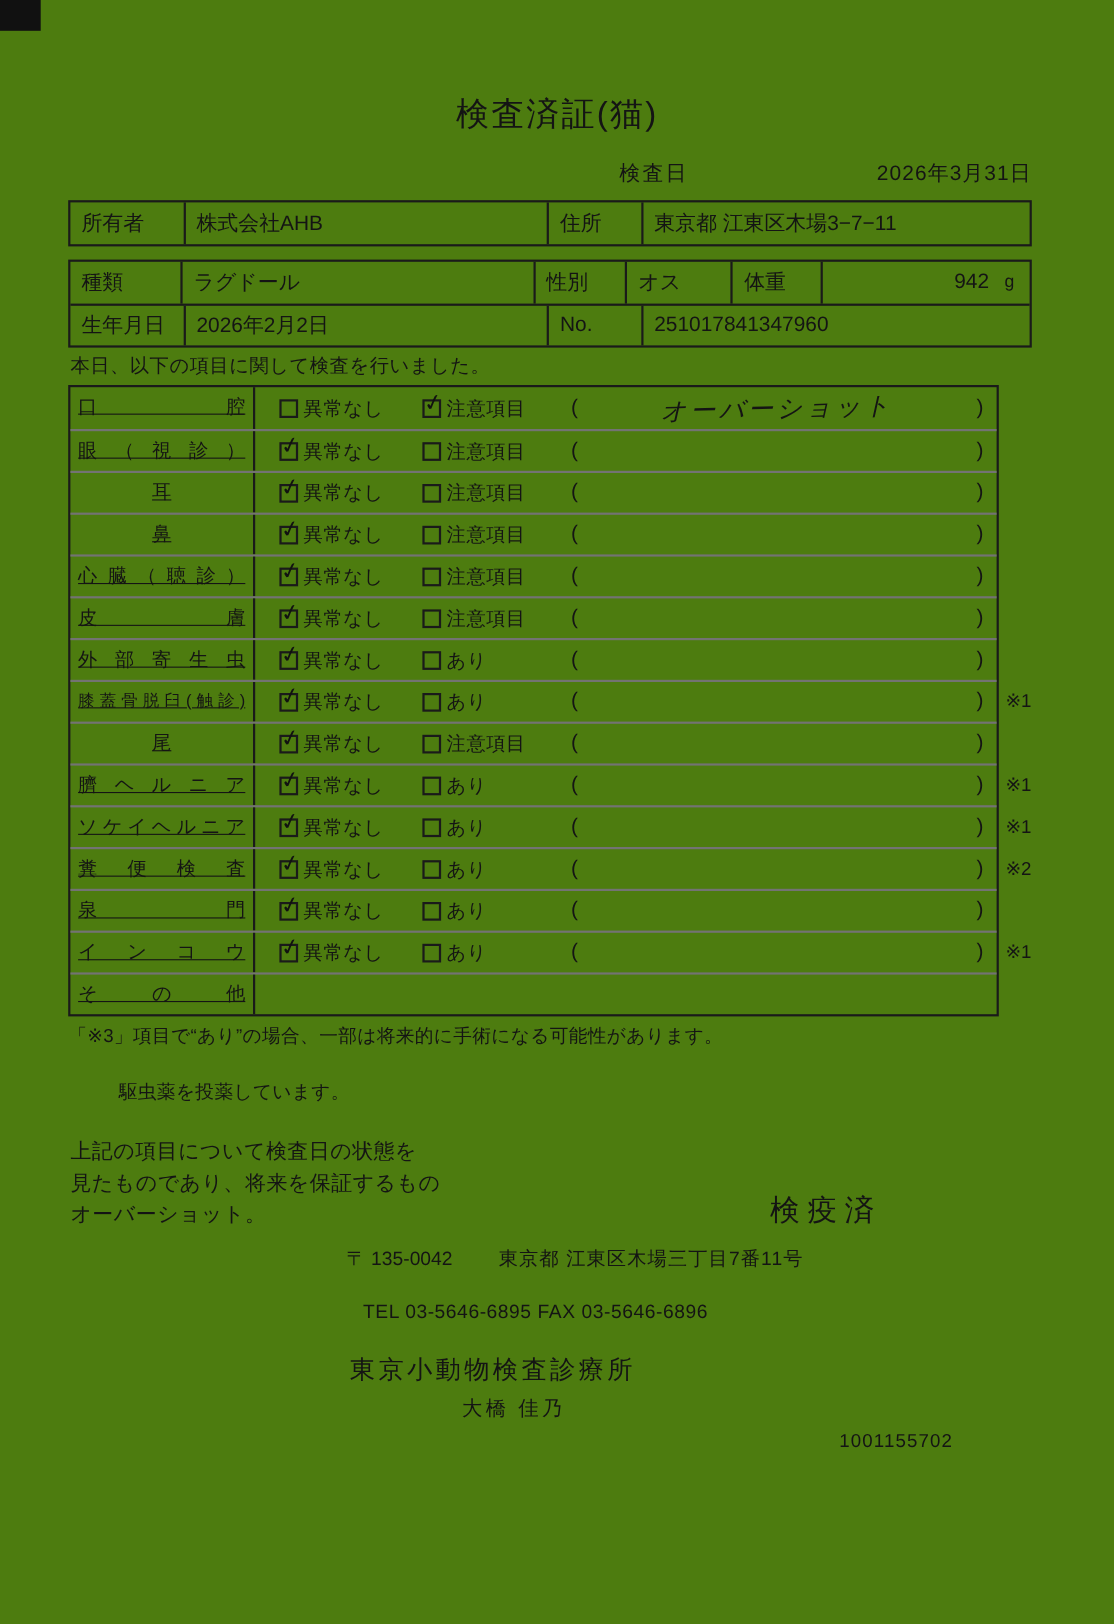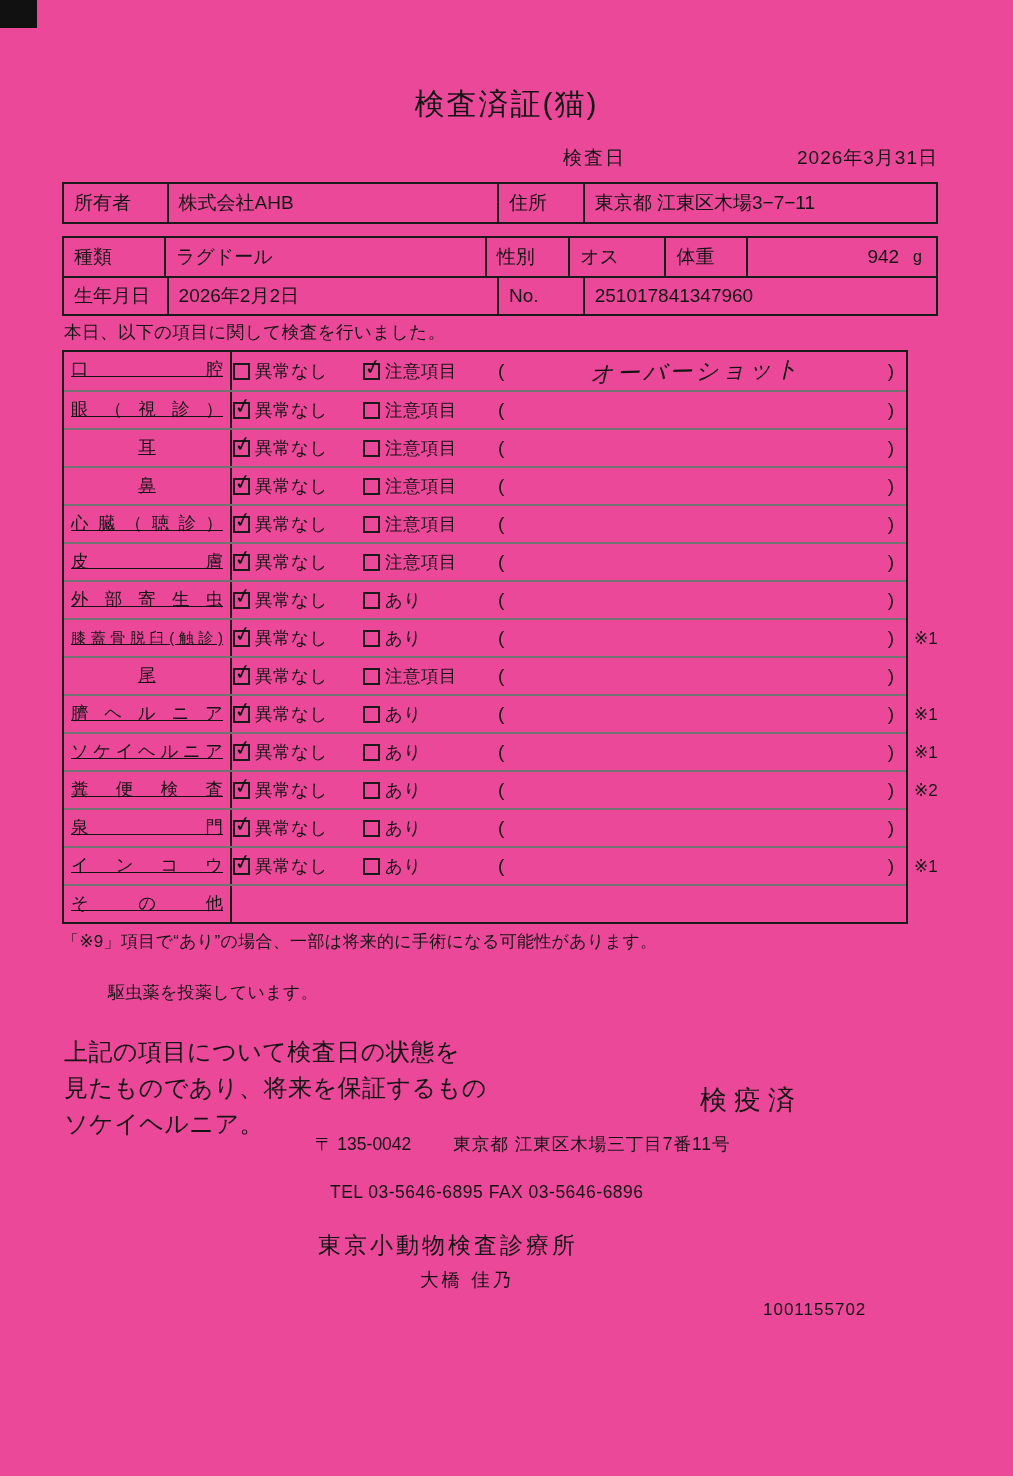--- a/index.html
+++ b/index.html
@@ -1,21 +1,21 @@
 <!DOCTYPE html>
 <html><head>
 <meta charset="utf-8">
 <style>
   html,body{margin:0;padding:0;}
   body{
     width:1013px;height:1476px;background:#f4f4f2;
     font-family:"Liberation Sans","DejaVu Sans",sans-serif;color:#141414;
     position:relative;overflow:hidden;
   }
-  .page{position:absolute;inset:0;background:#ec4899;}
+  .page{position:absolute;inset:0;background:#4d7c0f;}
   .abs{position:absolute;}
   .artifact{position:absolute;left:0;top:0;width:37px;height:28px;background:#111;}
   .title{top:84px;left:0;width:100%;text-align:center;font-size:30px;letter-spacing:2px;}
   .date-line{top:145px;left:497px;width:441px;display:flex;align-items:center;font-size:19px;}
   .date-line .dl-label{margin-left:66px;letter-spacing:2px;}
   .date-line .dl-value{margin-left:auto;letter-spacing:1px;}
   
   .itable{border:2px solid #1a1a1a;display:flex;flex-direction:column;box-sizing:border-box;}
   .itable .irow{display:flex;height:38px;box-sizing:border-box;}
   .itable .irow + .irow{border-top:2px solid #1a1a1a;}
@@ -36,21 +36,21 @@
   .insp{top:350px;left:62px;width:846px;border:2px solid #1a1a1a;box-sizing:border-box;}
   .trow{position:relative;display:flex;height:38px;box-sizing:border-box;}
   .trow + .trow{border-top:2px solid #737373;}
   .tlabel{
     width:168px;box-sizing:border-box;border-right:2px solid #1a1a1a;
     padding:0 7px;font-size:17.5px;line-height:34px;
     text-align:justify;text-align-last:justify;overflow:hidden;white-space:nowrap;text-decoration:underline;
   }
   .tlabel.center{text-align:center;text-align-last:center;}
   .tlabel.tight{font-size:15px;line-height:36px;}
-  .tbody{flex:1;display:flex;align-items:center;padding-left:1px;box-sizing:border-box;}
+  .tbody{flex:1;display:flex;align-items:center;padding-left:22px;box-sizing:border-box;}
   .grp{display:flex;align-items:center;}
   .g1{width:130px;}
   .g2{width:135px;}
   .cb{
     position:relative;width:13px;height:13px;border:2px solid #1a1a1a;
     display:inline-block;margin-right:5px;flex:0 0 auto;
   }
   .tick{
     position:absolute;left:-1px;top:-9px;font-size:21px;font-weight:bold;
     line-height:1;transform:rotate(-12deg);color:#111;
@@ -64,21 +64,21 @@
   .tmark{
     position:absolute;left:calc(100% + 8px);top:50%;transform:translateY(-50%);
     width:44px;font-size:17px;white-space:nowrap;
   }
   
   .fn{left:62px;font-size:17px;letter-spacing:0.3px;white-space:nowrap;}
   .fn1{top:930px;}
   .fn2a{top:956px;}
   .fn2b{top:981px;left:108px;}
   
-  .disc{top:1034px;left:64px;font-size:24px;line-height:1.5;letter-spacing:0.5px;}
+  .disc{top:1034px;left:64px;font-size:19px;line-height:1.5;letter-spacing:0.5px;}
   .stamp{top:1082px;left:700px;font-size:27px;letter-spacing:7px;white-space:nowrap;}
   .postal-line{top:1132px;left:315px;font-size:17.5px;display:flex;white-space:nowrap;}
   .postal-line .addr{margin-left:42px;letter-spacing:1px;}
   .tel-line{top:1182px;left:330px;font-size:17.5px;letter-spacing:0.5px;white-space:nowrap;}
   .clinic{top:1230px;left:318px;font-size:23px;letter-spacing:3px;white-space:nowrap;}
   .person{top:1267px;left:420px;font-size:18.5px;letter-spacing:3px;white-space:nowrap;}
   .serial{top:1300px;left:763px;font-size:17px;letter-spacing:1px;white-space:nowrap;}
 </style>
 </head>
 <body>
@@ -462,27 +462,27 @@
       <div class="tmark">※1</div>
     </div>
 
     <div class="trow">
       <div class="tlabel">その他</div>
       <div class="tbody"></div>
     </div>
 
   </div>
 
-  <div class="abs fn fn1">「※9」項目で“あり”の場合、一部は将来的に手術になる可能性があります。</div>
+  <div class="abs fn fn1">「※3」項目で“あり”の場合、一部は将来的に手術になる可能性があります。</div>
   <div class="abs fn fn2b">駆虫薬を投薬しています。</div>
 
   <div class="abs disc">
     <div>上記の項目について検査日の状態を</div>
     <div>見たものであり、将来を保証するもの</div>
-    <div>ソケイヘルニア。</div>
+    <div>オーバーショット。</div>
   </div>
 
   <div class="abs stamp">検疫済</div>
 
   <div class="abs postal-line">
     <span>〒 135-0042</span>
     <span class="addr">東京都 江東区木場三丁目7番11号</span>
   </div>
 
   <div class="abs tel-line">TEL 03-5646-6895  FAX 03-5646-6896</div>

